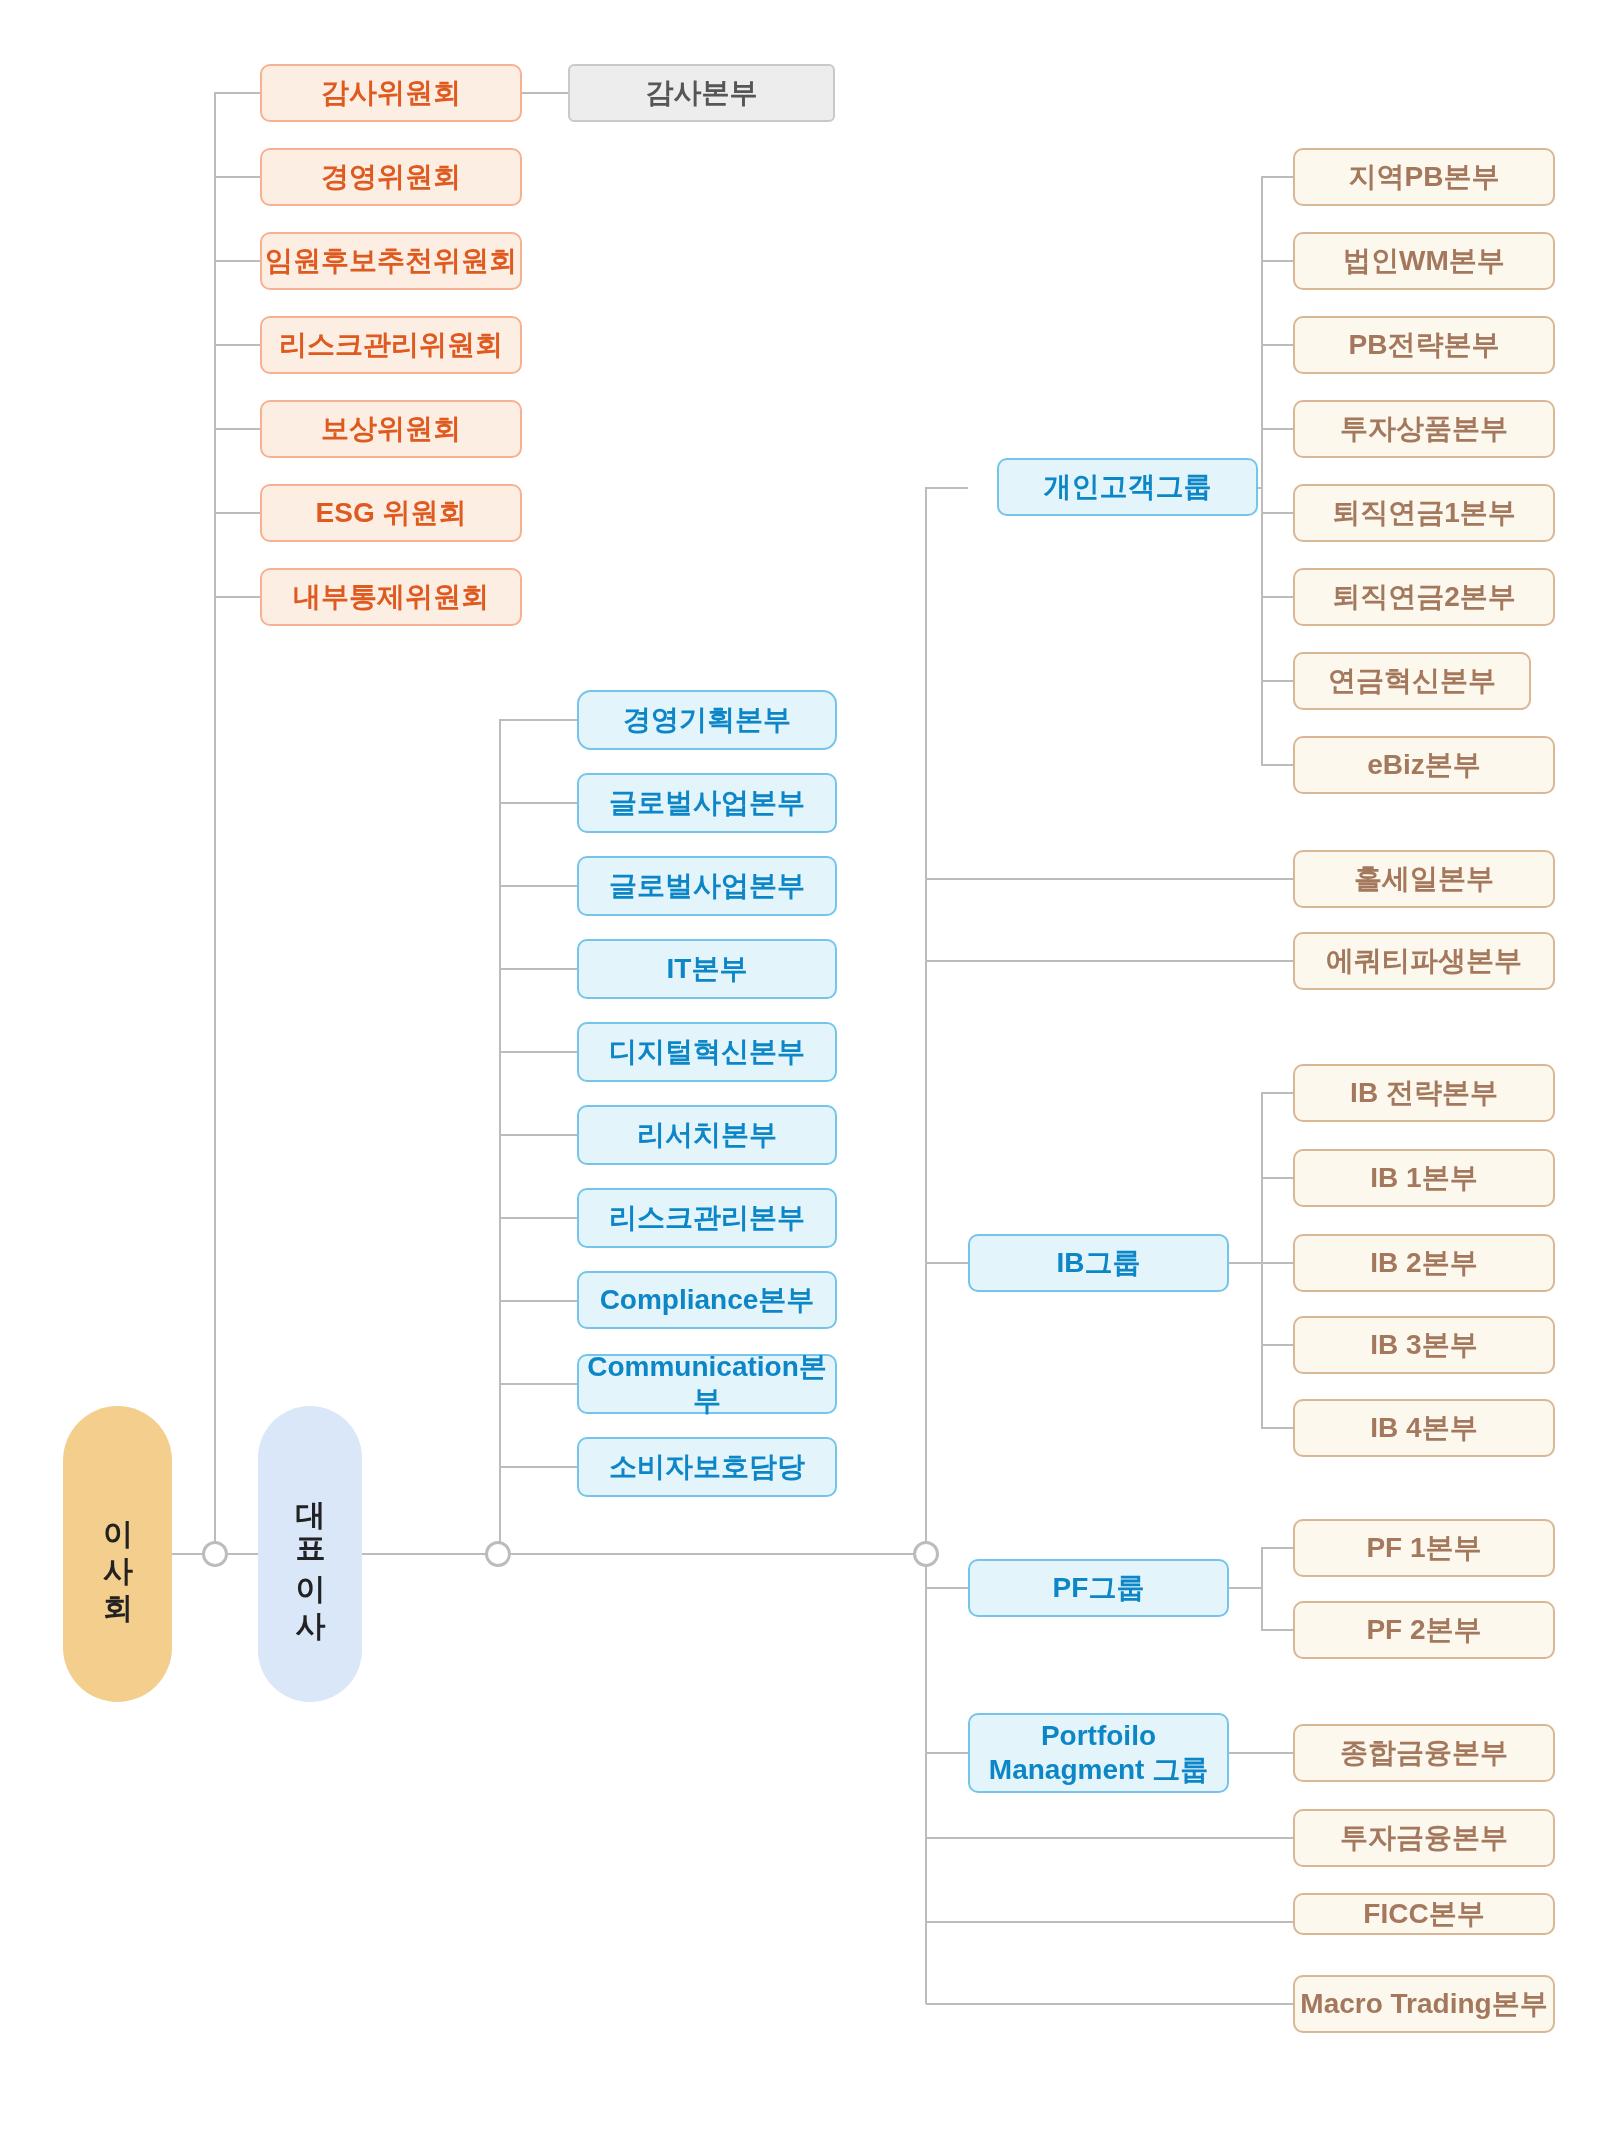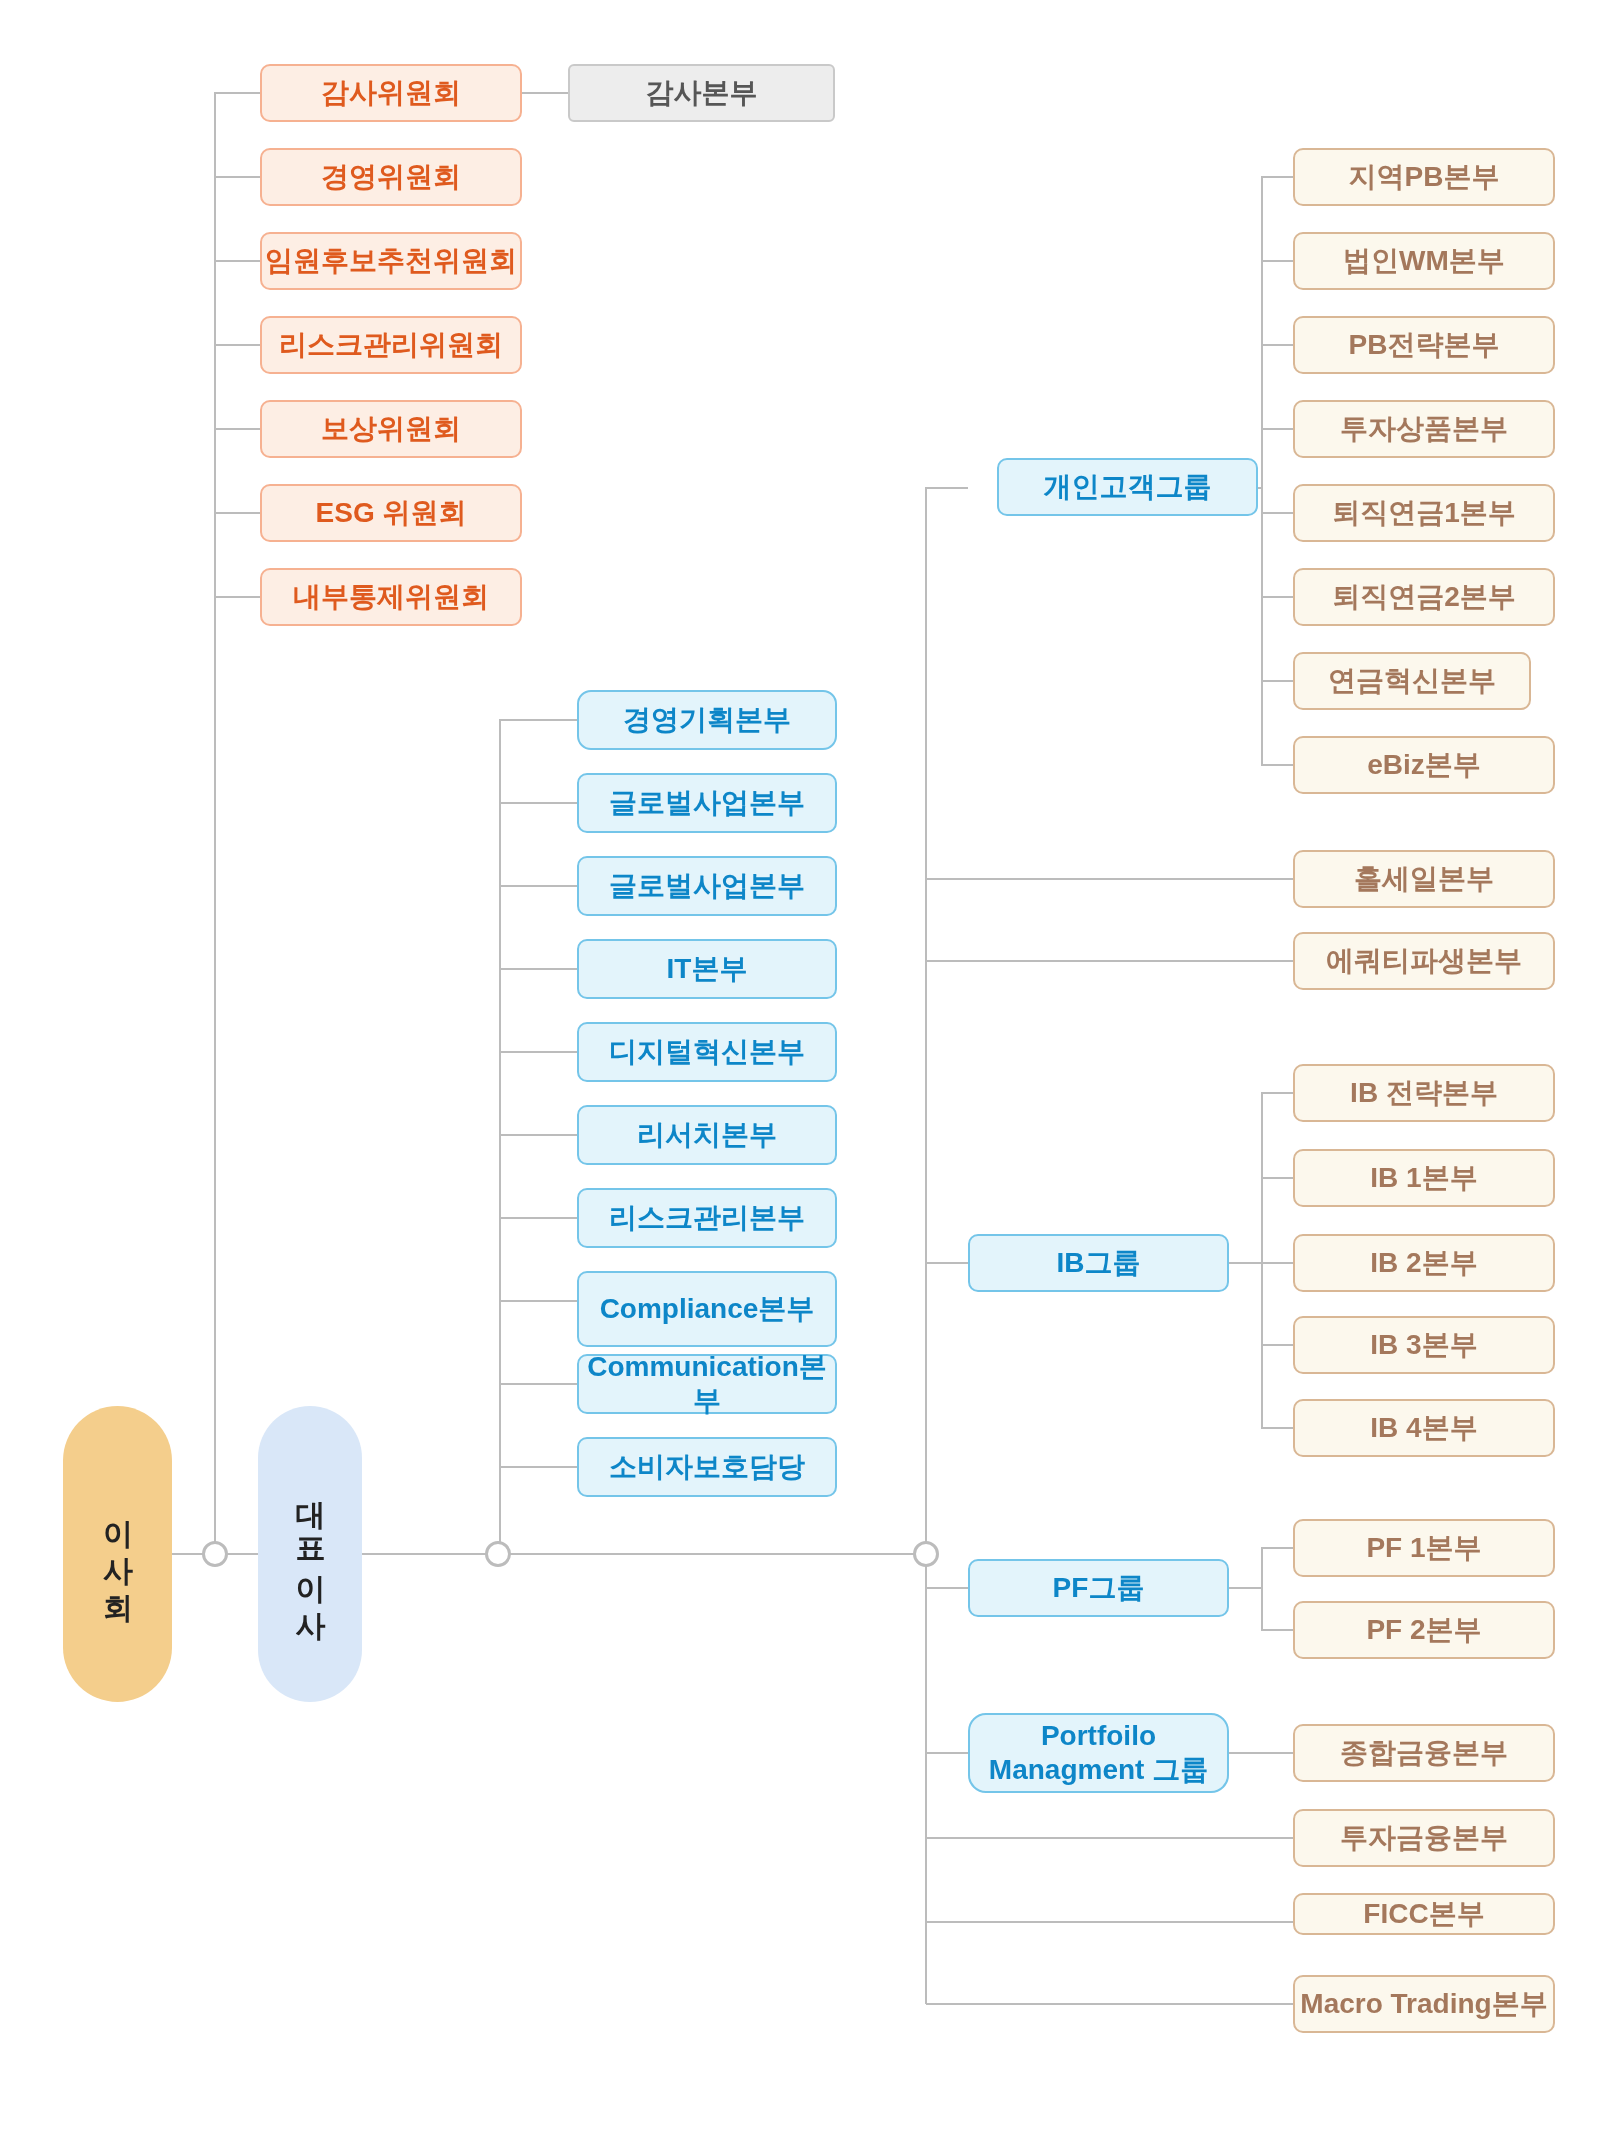--- a/index.html
+++ b/index.html
@@ -15,21 +15,21 @@
   }
   .box{
     position:absolute;display:flex;align-items:center;justify-content:center;
     box-sizing:border-box;border-radius:10px;font-weight:bold;font-size:28px;
     text-align:center;line-height:1.2;
   }
   .box.orange{background:#fdeee4;border:2px solid #f6b191;color:#df5a1e;}
   .box.gray{background:#ededed;border:2px solid #c9c9c9;color:#565656;border-radius:6px;}
   .box.blue{background:#e3f4fb;border:2px solid #74c5e9;color:#0d86c8;}
   .box.cream{background:#fcf8ed;border:2px solid #d9b795;color:#a4785c;}
-  .box.pre{white-space:pre-line;border-radius:18px;}
+  .box.pre{white-space:pre-line;}
   .pill{
     position:absolute;display:flex;align-items:center;justify-content:center;
     border-radius:60px;font-weight:bold;font-size:30px;color:#222222;
     writing-mode:vertical-rl;text-orientation:upright;letter-spacing:7px;
   }
   .pill.board{background:#f4ce8c;}
   .pill.ceo{background:#d9e7f8;}
 </style>
 </head>
 <body>
@@ -119,21 +119,21 @@
 
   <div class="box gray" style="left:568px;top:64px;width:267px;height:58px;">감사본부</div>
 
   <div class="box blue" style="left:577px;top:690px;width:260px;height:60px;border-radius:14px;">경영기획본부</div>
   <div class="box blue" style="left:577px;top:773px;width:260px;height:60px;">글로벌사업본부</div>
   <div class="box blue" style="left:577px;top:856px;width:260px;height:60px;">글로벌사업본부</div>
   <div class="box blue" style="left:577px;top:939px;width:260px;height:60px;">IT본부</div>
   <div class="box blue" style="left:577px;top:1022px;width:260px;height:60px;">디지털혁신본부</div>
   <div class="box blue" style="left:577px;top:1105px;width:260px;height:60px;">리서치본부</div>
   <div class="box blue" style="left:577px;top:1188px;width:260px;height:60px;">리스크관리본부</div>
-  <div class="box blue" style="left:577px;top:1271px;width:260px;height:76px;">Compliance본부</div>
+  <div class="box blue" style="left:577px;top:1271px;width:260px;height:58px;">Compliance본부</div>
   <div class="box blue" style="left:577px;top:1354px;width:260px;height:60px;">Communication본부</div>
   <div class="box blue" style="left:577px;top:1437px;width:260px;height:60px;">소비자보호담당</div>
 
   <div class="box blue" style="left:968px;top:458px;width:261px;height:58px;margin-left:29px;">개인고객그룹</div>
   <div class="box blue" style="left:968px;top:1234px;width:261px;height:58px;">IB그룹</div>
   <div class="box blue" style="left:968px;top:1559px;width:261px;height:58px;">PF그룹</div>
   <div class="box blue pre" style="left:968px;top:1713px;width:261px;height:80px;">Portfoilo
 Managment 그룹</div>
 
   <div class="box cream" style="left:1293px;top:148px;width:262px;height:58px;">지역PB본부</div>

